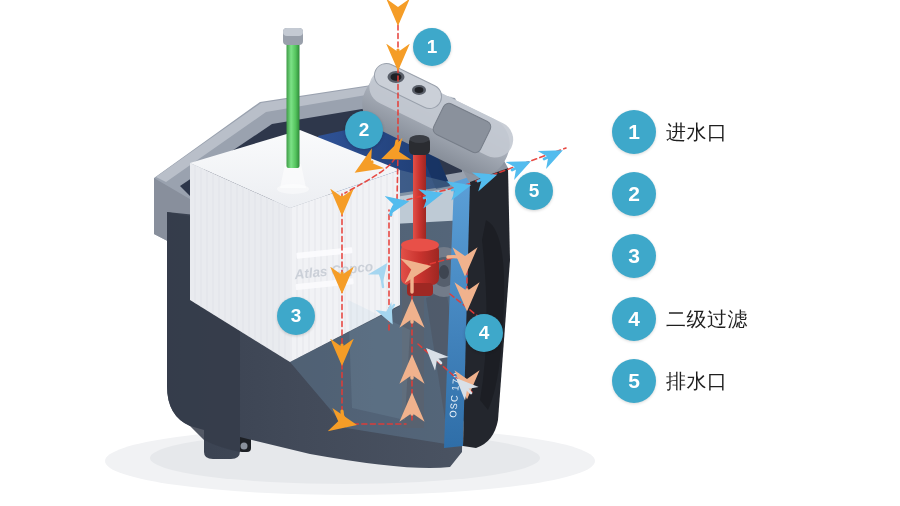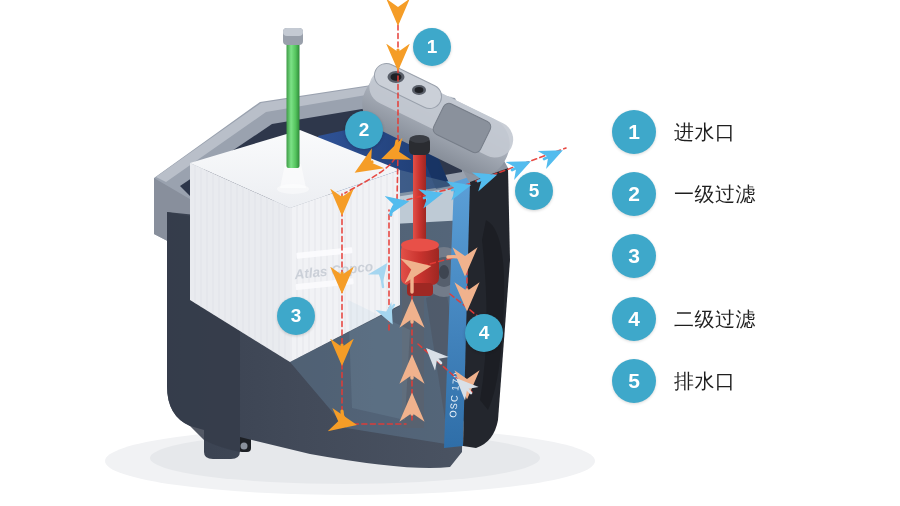--- a/index.html
+++ b/index.html
@@ -26,21 +26,21 @@
   }
 
   
   .legend{position:absolute;left:612px;top:0;width:280px;height:506px;}
   .legend-row{position:absolute;left:0;display:flex;align-items:center;height:44px;}
   .legend-badge{
     width:44px;height:44px;border-radius:50%;background:#3EA8CA;color:#ffffff;
     display:flex;align-items:center;justify-content:center;
     font-size:21px;font-weight:700;flex:0 0 44px;box-shadow:0 1px 3px rgba(0,0,0,.15);
   }
-  .legend-label{margin-left:18px;font-size:20px;color:#1F1F1F;letter-spacing:.5px;white-space:nowrap;}
+  .legend-label{margin-left:10px;font-size:20px;color:#1F1F1F;letter-spacing:.5px;white-space:nowrap;}
 </style>
 </head>
 <body>
 
 <div id="canvas">
 
   <svg id="machine-svg" viewBox="0 0 900 506">
     <defs>
       <linearGradient id="tankGrad" x1="0" y1="0" x2="1" y2="0">
         <stop offset="0" stop-color="#394150"></stop>
@@ -258,21 +258,20 @@
       <span>5</span>
     </div>
 
   <div class="legend">
     <div class="legend-row" style="top:110px;">
       <span class="legend-badge">1</span>
       <span class="legend-label">进水口</span>
     </div>
     <div class="legend-row" style="top:172px;">
       <span class="legend-badge">2</span>
-      <span class="legend-label">一级过滤</span>
     </div>
     <div class="legend-row" style="top:234px;">
       <span class="legend-badge">3</span>
     </div>
     <div class="legend-row" style="top:297px;">
       <span class="legend-badge">4</span>
       <span class="legend-label">二级过滤</span>
     </div>
     <div class="legend-row" style="top:359px;">
       <span class="legend-badge">5</span>

